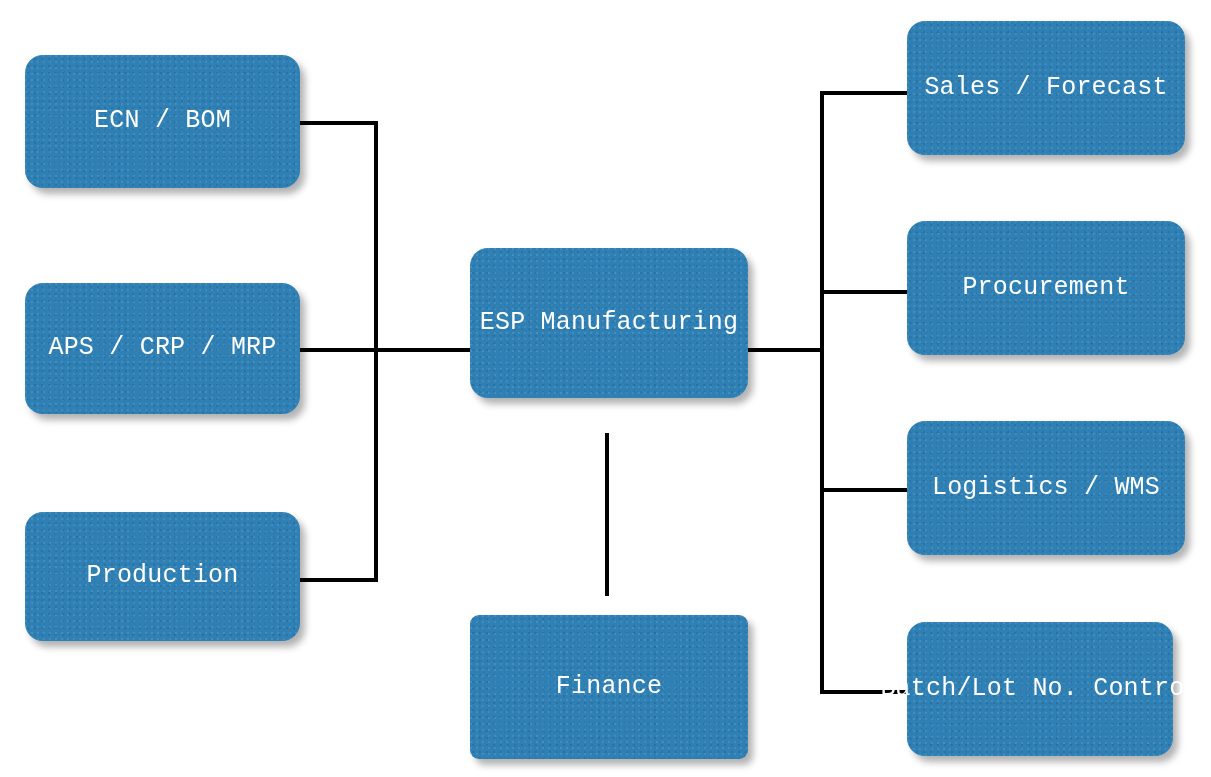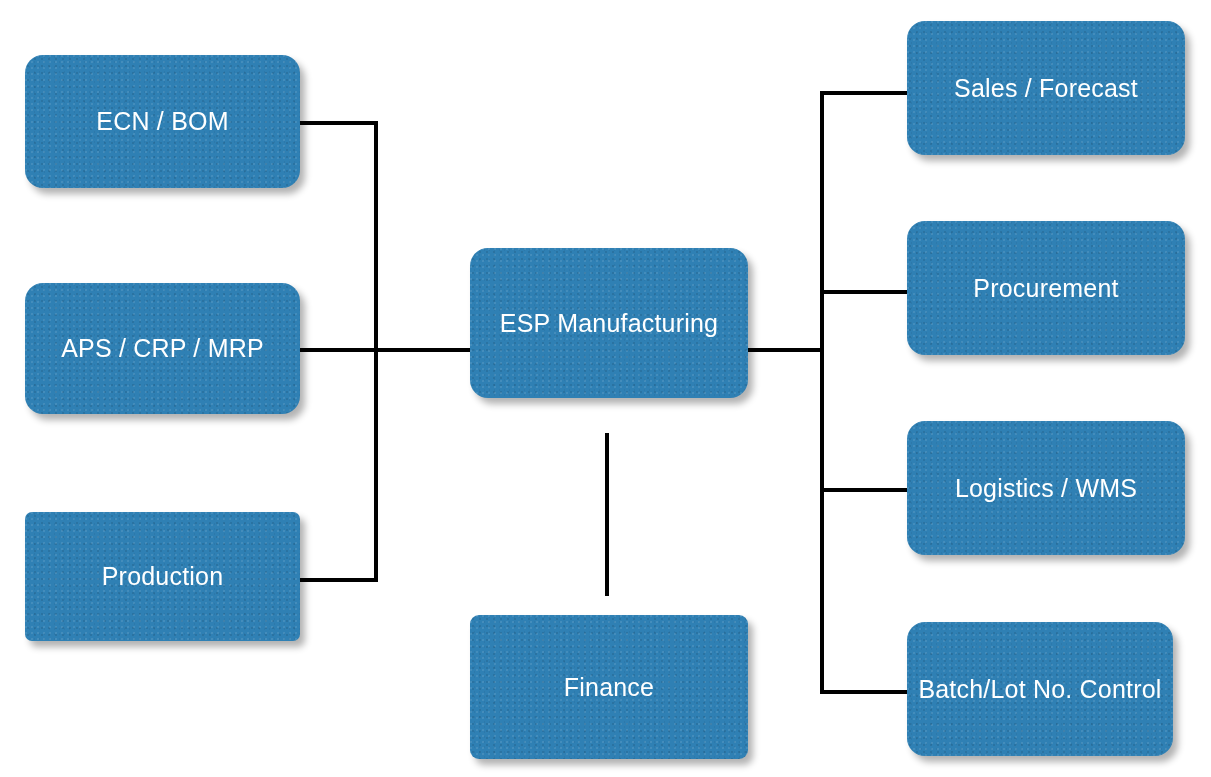--- a/index.html
+++ b/index.html
@@ -33,20 +33,21 @@
     font-size: 25px;
     letter-spacing: 0.2px;
     line-height: 1.15;
     padding: 4px 10px;
     
     background-image:
       radial-gradient(circle at 1px 1px, rgba(255,255,255,0.10) 0.7px, transparent 1.1px),
       radial-gradient(circle at 3px 4px, rgba(0,0,0,0.10) 0.7px, transparent 1.1px),
       radial-gradient(circle at 5px 2px, rgba(0,0,0,0.07) 0.6px, transparent 1.0px);
     background-size: 6px 6px, 7px 7px, 5px 5px;
+    font-family: Liberation Mono, monospace;
   }
   .node-label {
     display: block;
     white-space: nowrap;
   }
   
   .conn {
     position: absolute;
     background: #000000;
   }
@@ -72,21 +73,21 @@
       <div class="conn conn-v" style="left: 605px; top: 433px; background: rgb(0, 0, 0); width: 4px; height: 163px;"></div>
     </div>
 
   <div id="node-layer">
       <div class="node" style="left: 25px; top: 55px; width: 275px; height: 133px; background-color: rgb(47, 128, 180); color: rgb(255, 255, 255); border-radius: 18px;">
         <span class="node-label">ECN / BOM</span>
       </div>
       <div class="node" style="left: 25px; top: 283px; width: 275px; height: 131px; background-color: rgb(47, 128, 180); color: rgb(255, 255, 255); border-radius: 18px;">
         <span class="node-label">APS / CRP / MRP</span>
       </div>
-      <div class="node" style="left: 25px; top: 512px; width: 275px; height: 129px; background-color: rgb(47, 128, 180); color: rgb(255, 255, 255); border-radius: 7px;">
+      <div class="node" style="left: 25px; top: 512px; width: 275px; height: 129px; background-color: rgb(47, 128, 180); color: rgb(255, 255, 255); border-radius: 18px;">
         <span class="node-label">Production</span>
       </div>
       <div class="node" style="left: 907px; top: 21px; width: 278px; height: 134px; background-color: rgb(47, 128, 180); color: rgb(255, 255, 255); border-radius: 18px;">
         <span class="node-label">Sales / Forecast</span>
       </div>
       <div class="node" style="left: 907px; top: 221px; width: 278px; height: 134px; background-color: rgb(47, 128, 180); color: rgb(255, 255, 255); border-radius: 18px;">
         <span class="node-label">Procurement</span>
       </div>
       <div class="node" style="left: 907px; top: 421px; width: 278px; height: 134px; background-color: rgb(47, 128, 180); color: rgb(255, 255, 255); border-radius: 18px; text-align: center;">
         <span class="node-label">Logistics / WMS</span>

